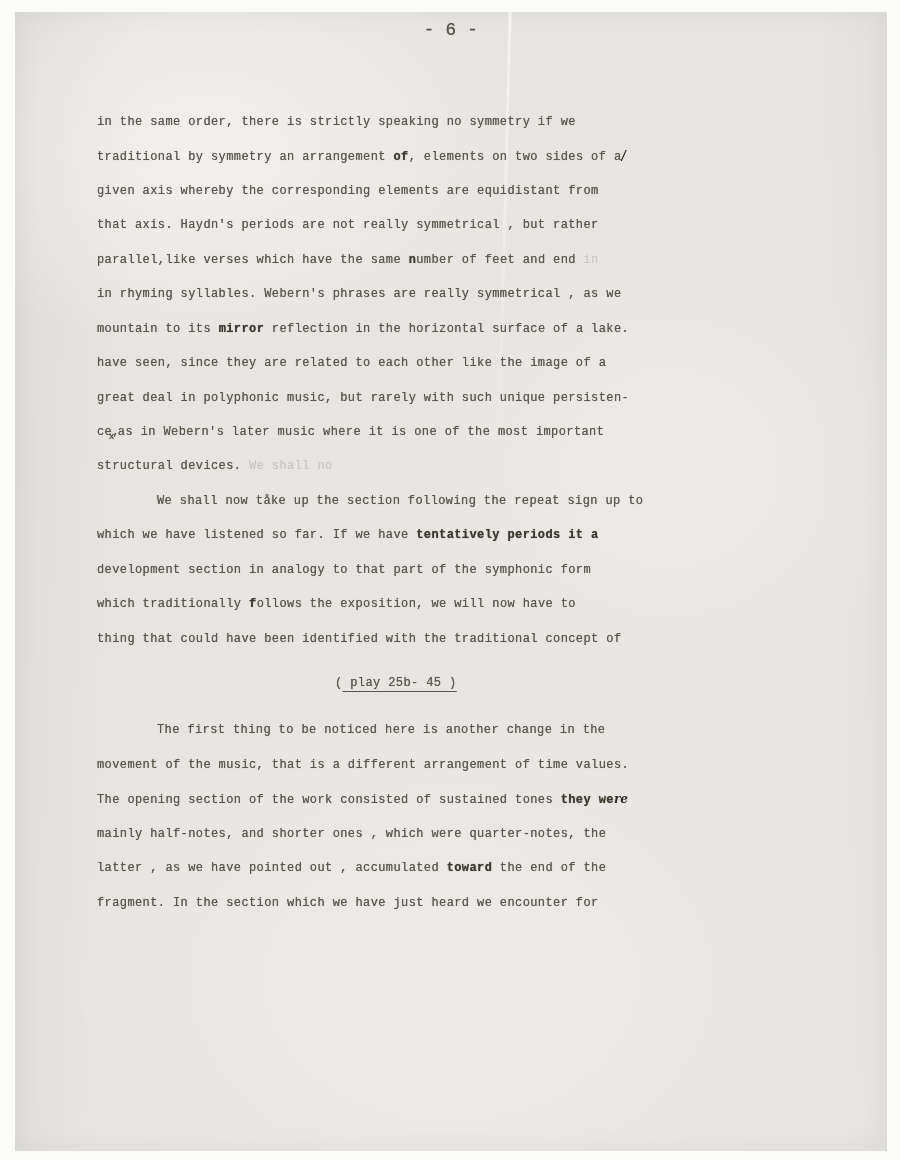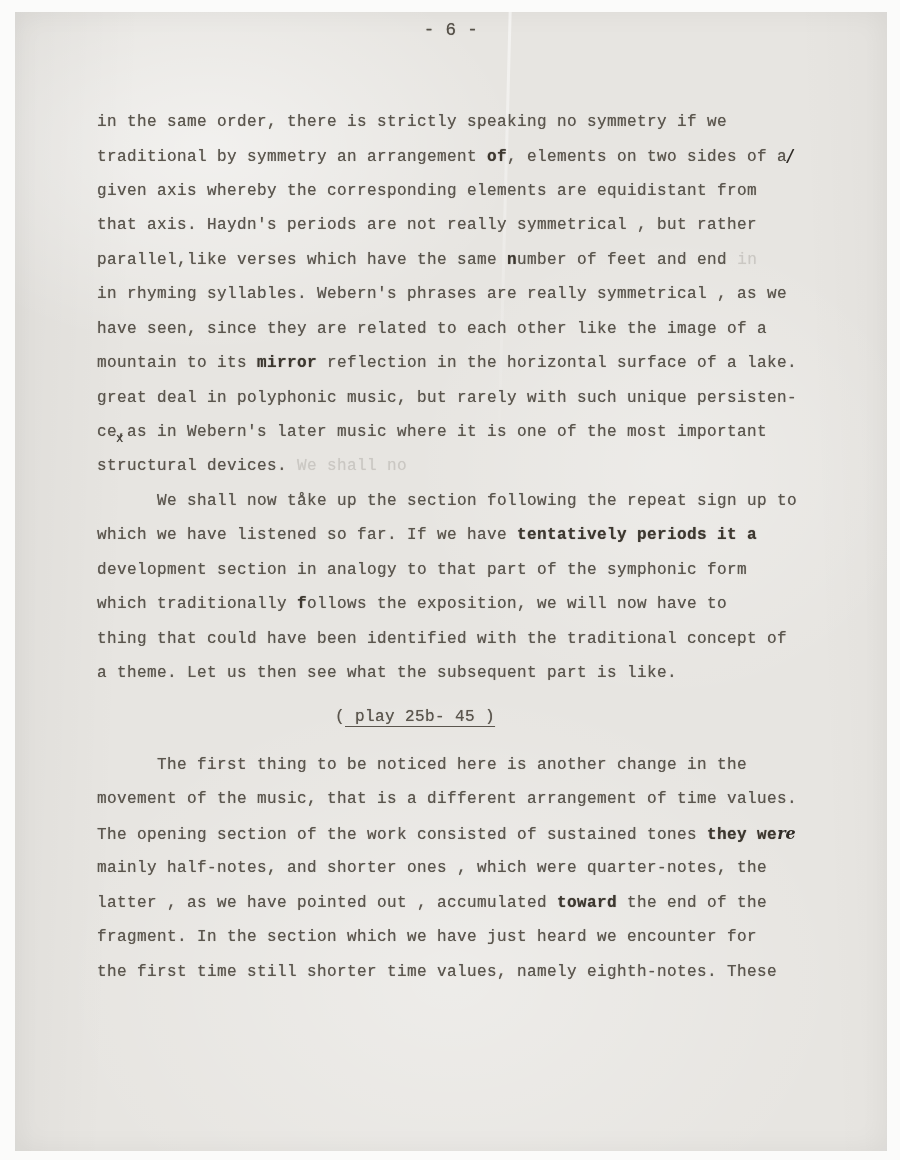--- a/index.html
+++ b/index.html
@@ -24,21 +24,21 @@
     transform:rotate(1.5deg);
   }
   .page-number{
     position:absolute;top:8px;left:0;width:100%;text-align:center;
     font-size:17.5px;letter-spacing:.4px;color:#565149;
     text-shadow:0 0 .7px rgba(86,81,73,.85);
   }
   .content{position:absolute;left:82px;top:93px;width:760px;}
   .line{
     height:34.45px;line-height:34.45px;white-space:pre;
-    font-size:16px;letter-spacing:.4px;color:#5b564e;
+    font-size:12px;letter-spacing:.4px;color:#5b564e;
     text-shadow:0 0 .7px rgba(91,86,78,.8);
   }
   .line.indent{padding-left:60px;}
   .block-cue{margin-top:10px;margin-bottom:13px;padding-left:238px;}
   .seg-n{}
   .seg-b{font-weight:bold;color:#3c372f;text-shadow:0 0 1px rgba(60,55,47,.75);}
   .seg-g{opacity:.20;}
   .seg-h{
     font-family:"DejaVu Serif",serif;font-style:italic;font-weight:bold;
     color:#2f2b26;text-shadow:none;letter-spacing:0;
@@ -57,41 +57,39 @@
     <div class="crease"></div>
     <div class="page-number">- 6 -</div>
     <div class="content">
         <div class="block block-p">
           <div class="line"><span class="seg-n">in the same order, there is strictly speaking no symmetry if we</span></div>
           <div class="line"><span class="seg-n">traditional by symmetry an arrangement </span><span class="seg-b">of</span><span class="seg-n">, elements on two sides of a</span><span class="seg-h">/</span></div>
           <div class="line"><span class="seg-n">given axis whereby the corresponding elements are equidistant from</span></div>
           <div class="line"><span class="seg-n">that axis. Haydn's periods are not really symmetrical , but rather</span></div>
           <div class="line"><span class="seg-n">parallel,like verses which have the same </span><span class="seg-b">n</span><span class="seg-n">umber of feet and end </span><span class="seg-g">in</span></div>
           <div class="line"><span class="seg-n">in rhyming syllables. Webern's phrases are really symmetrical , as we</span></div>
+          <div class="line"><span class="seg-n">mountain to its </span><span class="seg-b">mirror</span><span class="seg-n"> reflection in the horizontal surface of a lake.</span></div>
           <div class="line"><span class="seg-n">have seen, since they are related to each other like the image of a</span></div>
-          <div class="line"><span class="seg-n">mountain to its </span><span class="seg-b">mirror</span><span class="seg-n"> reflection in the horizontal surface of a lake.</span></div>
           <div class="line"><span class="seg-n">great deal in polyphonic music, but rarely with such unique persisten-</span></div>
           <div class="line"><span class="seg-n">ce,</span><span class="seg-sub">x</span><span class="seg-n">as in Webern's later music where it is one of the most important</span></div>
           <div class="line"><span class="seg-n">structural devices. </span><span class="seg-g">We shall no</span></div>
         </div>
         <div class="block block-p">
           <div class="line indent"><span class="seg-n">We shall now tåke up the section following the repeat sign up to</span></div>
           <div class="line"><span class="seg-n">which we have listened so far. If we have </span><span class="seg-b">tentatively periods it a</span></div>
           <div class="line"><span class="seg-n">development section in analogy to that part of the symphonic form</span></div>
           <div class="line"><span class="seg-n">which traditionally </span><span class="seg-b">f</span><span class="seg-n">ollows the exposition, we will now have to</span></div>
           <div class="line"><span class="seg-n">thing that could have been identified with the traditional concept of</span></div>
-          <div class="line"><span class="seg-n">a theme. Let us then see what the subsequent part is like.</span></div>
         </div>
         <div class="block block-cue">
           <div class="line"><span class="seg-n">(</span><span class="seg-u"> play 25b- 45 )</span></div>
         </div>
         <div class="block block-p">
           <div class="line indent"><span class="seg-n">The first thing to be noticed here is another change in the</span></div>
           <div class="line"><span class="seg-n">movement of the music, that is a different arrangement of time values.</span></div>
           <div class="line"><span class="seg-n">The opening section of the work consisted of sustained tones </span><span class="seg-b">they we</span><span class="seg-h">re</span></div>
           <div class="line"><span class="seg-n">mainly half-notes, and shorter ones , which were quarter-notes, the</span></div>
           <div class="line"><span class="seg-n">latter , as we have pointed out , accumulated </span><span class="seg-b">toward</span><span class="seg-n"> the end of the</span></div>
           <div class="line"><span class="seg-n">fragment. In the section which we have just heard we encounter for</span></div>
-          <div class="line"><span class="seg-n">the first time still shorter time values, namely eighth-notes. These</span></div>
         </div>
       </div>
   </div>
 </div>
 
 </body></html>

